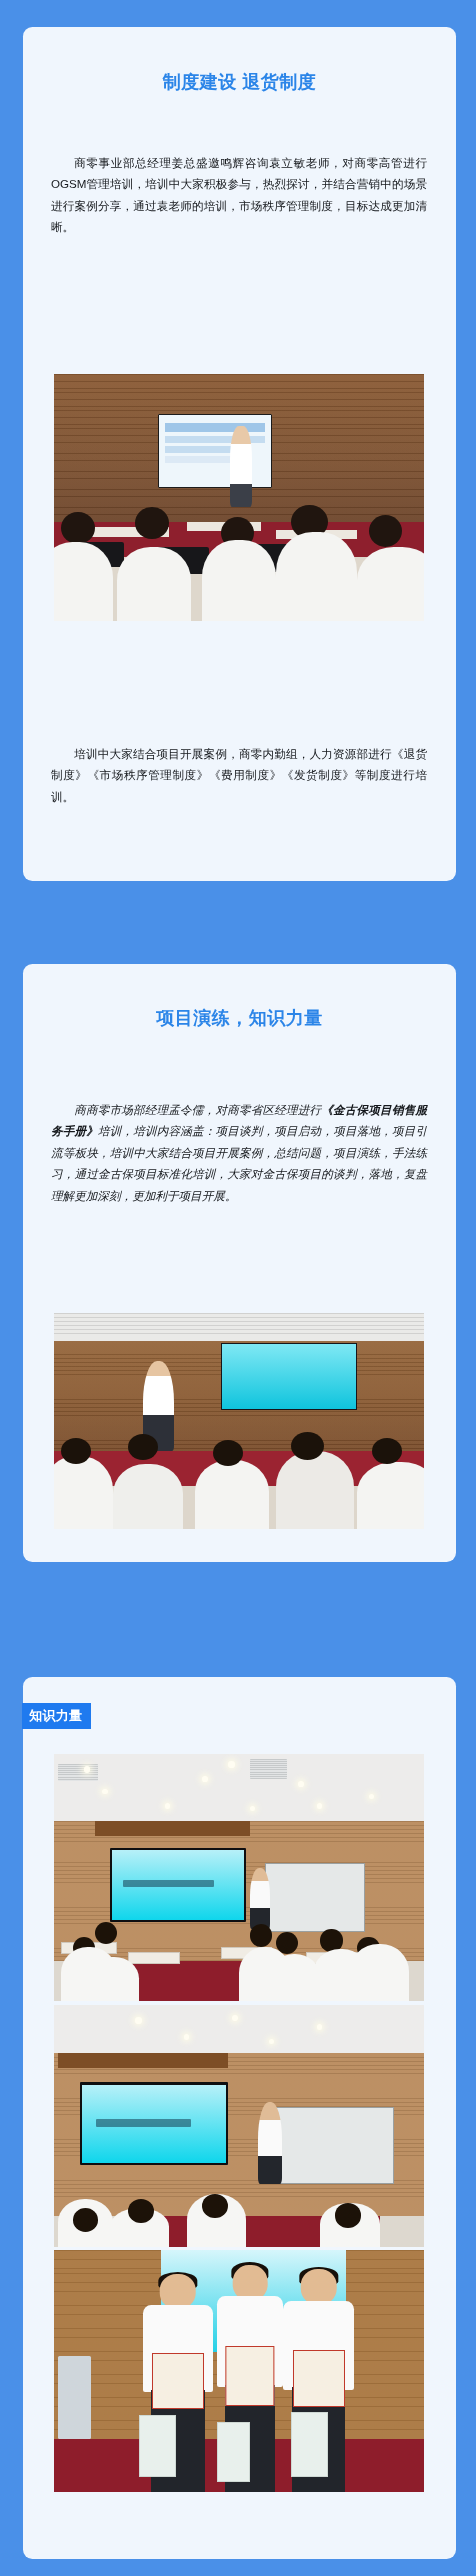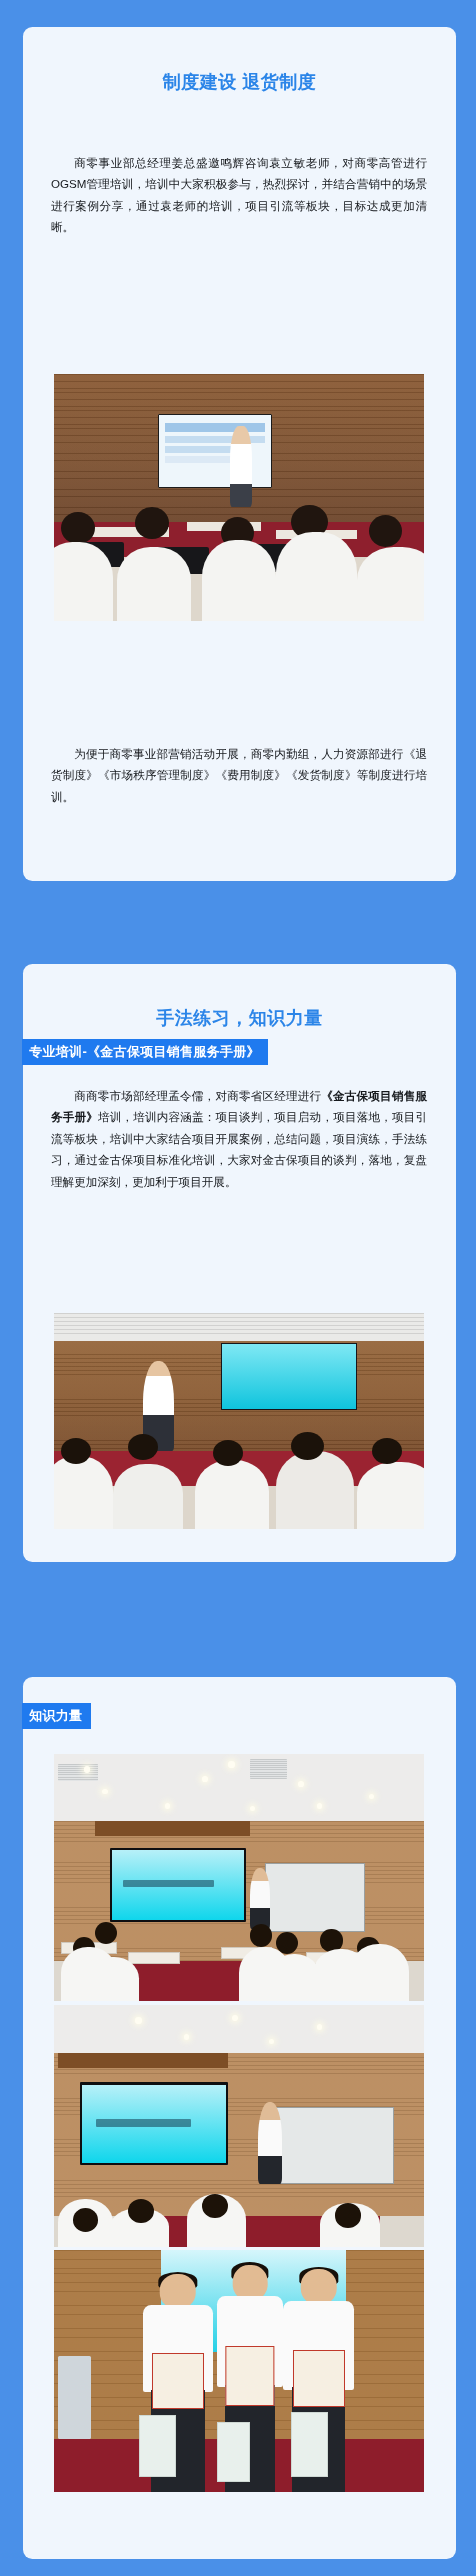--- a/index.html
+++ b/index.html
@@ -123,21 +123,21 @@
   .ph4 .bag{position:absolute;background:#e8f0ec;border:0.5px solid #cfd9d4;}
 </style>
 </head>
 <body>
 
 <div class="card" style="top:27px; height:854px;">
 
   <div class="section-title" style="position:absolute; left:0; right:0; top:43px;">制度建设  退货制度</div>
 
 
-  <div class="body-text" style="left:28px; width:376px; top:125px;">商零事业部总经理姜总盛邀鸣辉咨询袁立敏老师，对商零高管进行OGSM管理培训，培训中大家积极参与，热烈探讨，并结合营销中的场景进行案例分享，通过袁老师的培训，项目引流等板块，目标达成更加清晰。</div>
+  <div class="body-text" style="left:28px; width:376px; top:125px;">商零事业部总经理姜总盛邀鸣辉咨询袁立敏老师，对商零高管进行OGSM管理培训，培训中大家积极参与，热烈探讨，并结合营销中的场景进行案例分享，通过袁老师的培训，市场秩序管理制度，目标达成更加清晰。</div>
 
   <div class="photo ph1" style="left:31px; top:347px; width:370px; height:247px;">
     <div class="wood-lines"></div>
     <div class="screen">
       <div class="sl"></div>
         <div class="sl2"></div>
         <div class="sl3"></div>
         <div class="sl4"></div>
     </div>
     <div class="person"></div>
@@ -155,30 +155,29 @@
     <div class="head" style="left:64%;top:53%;width:10%;height:14%;"></div>
     <div class="head" style="left:85%;top:57%;width:9%;height:13%;"></div>
     <div class="aud" style="left:-4%;bottom:0;width:20%;height:32%;"></div>
     <div class="aud" style="left:17%;bottom:0;width:20%;height:30%;"></div>
     <div class="aud" style="left:40%;bottom:0;width:20%;height:33%;"></div>
     <div class="aud" style="left:60%;bottom:0;width:22%;height:36%;"></div>
     <div class="aud" style="left:82%;bottom:0;width:22%;height:30%;"></div>
   </div>
 
 
-  <div class="body-text" style="left:28px; width:376px; top:716px;">为便于商零事业部营销活动开展，商零内勤组，人力资源部进行《退货制度》《市场秩序管理制度》《费用制度》《发货制度》等制度进行培训。</div>
+  <div class="body-text" style="left:28px; width:376px; top:716px;">培训中大家结合项目开展案例，商零内勤组，人力资源部进行《退货制度》《市场秩序管理制度》《费用制度》《发货制度》等制度进行培训。</div>
 </div>
 
 <div class="card" style="top:964px; height:598px;">
 
-  <div class="section-title" style="position:absolute; left:0; right:0; top:42px;">手法练习，知识力量</div>
-
-  <div class="heading-bar" style="top:75px;">专业培训-《金古保项目销售服务手册》</div>
-
-  <div class="body-text" style="left:28px; width:376px; top:121px;">
+  <div class="section-title" style="position:absolute; left:0; right:0; top:42px;">项目演练，知识力量</div>
+
+
+  <div class="body-text" style="left:28px; width:376px; top:135px;font-style:italic;">
     <span>商商零市场部经理孟令儒，对商零省区经理进行</span><b>《金古保项目销售服务手册》</b><span>培训，培训内容涵盖：项目谈判，项目启动，项目落地，项目引流等板块，培训中大家结合项目开展案例，总结问题，项目演练，手法练习，通过金古保项目标准化培训，大家对金古保项目的谈判，落地，复盘理解更加深刻，更加利于项目开展。</span>
   </div>
 
   <div class="photo ph2" style="left:31px; top:349px; width:370px; height:216px;">
     <div class="ceil"></div>
     <div class="wood-lines"></div>
     <div class="screen">
         <div class="g"></div>
       </div>
     <div class="person"></div>

